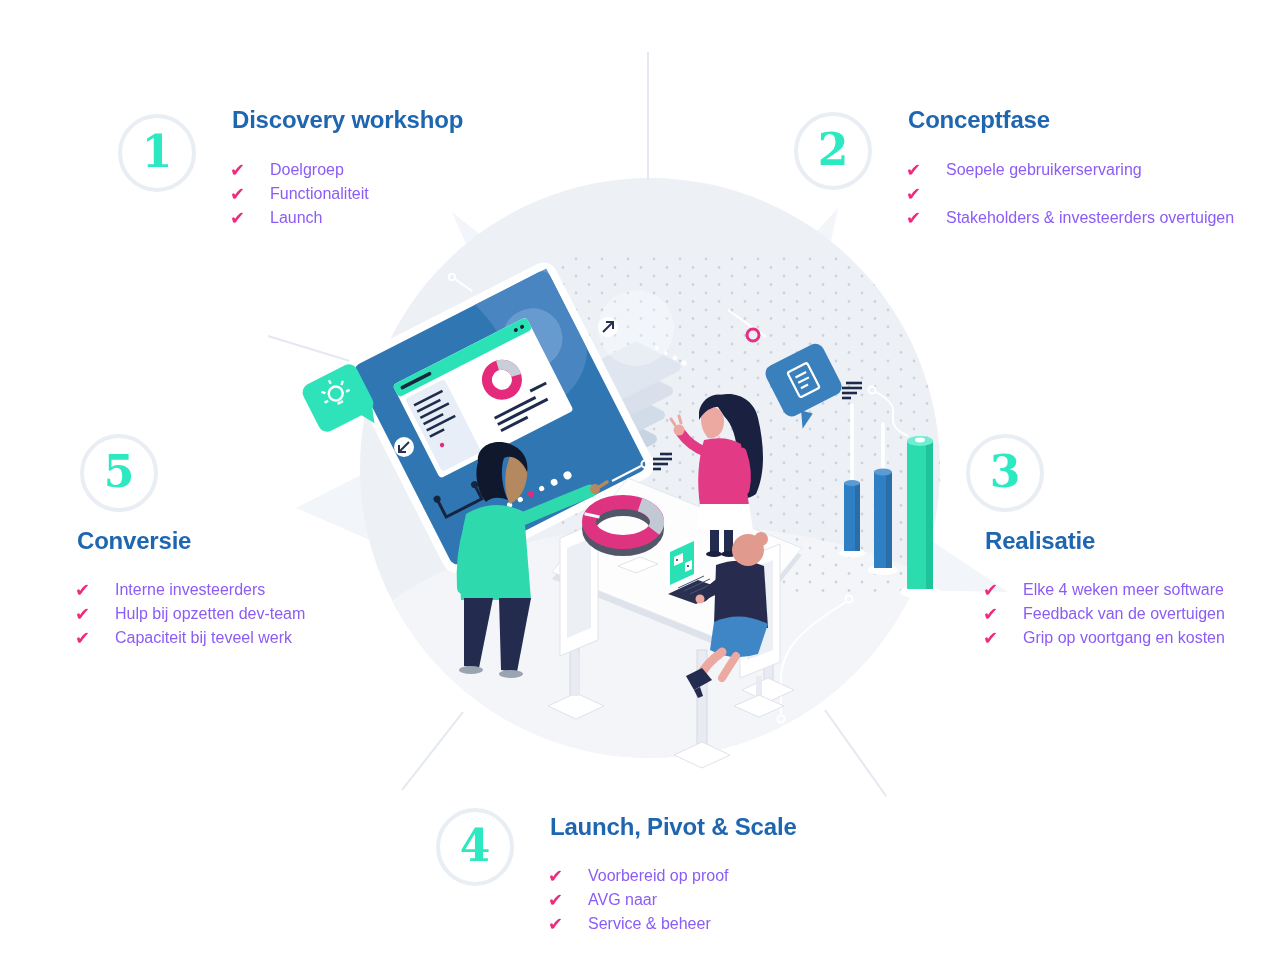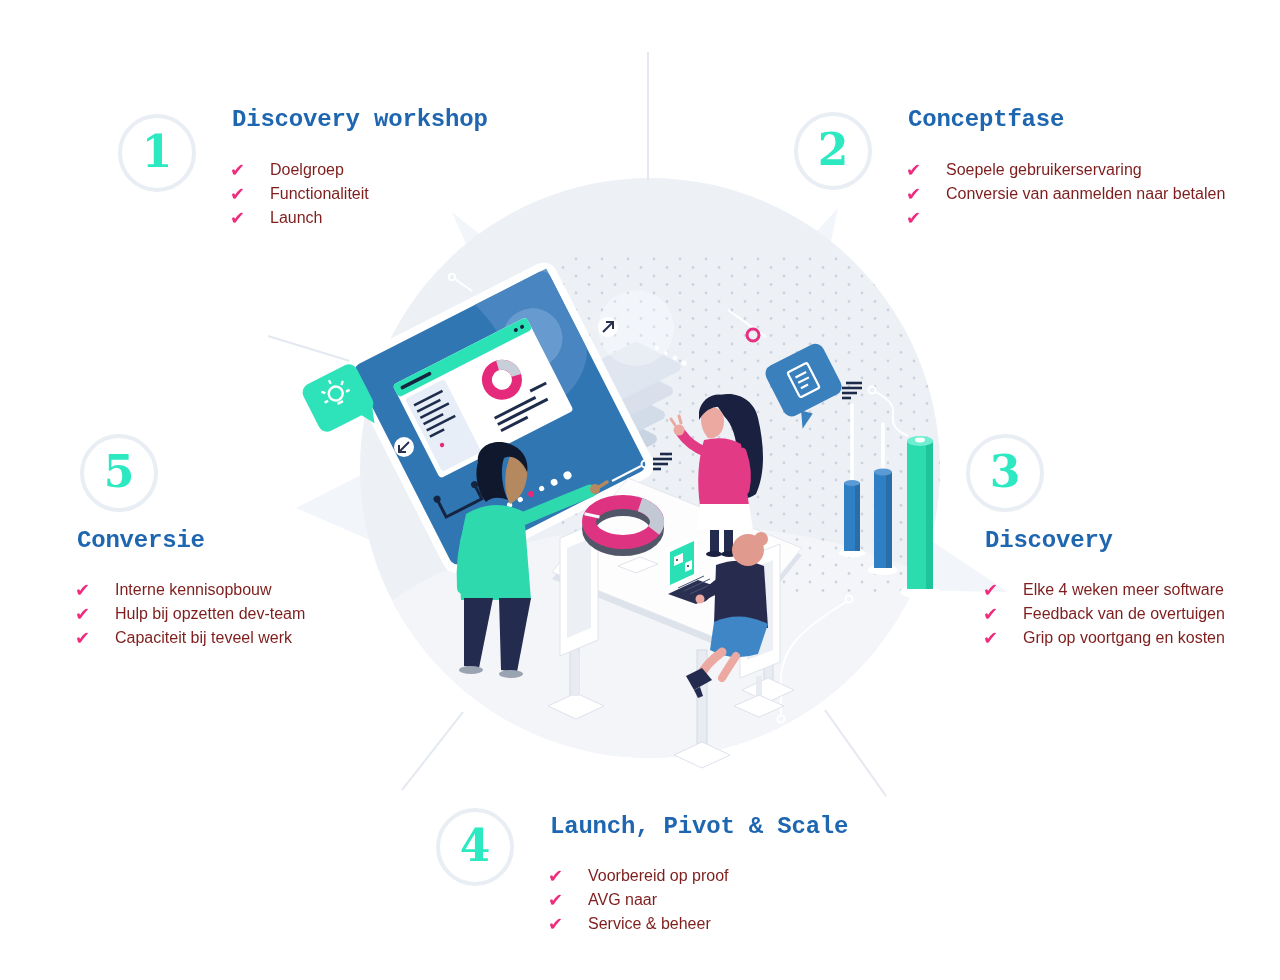--- a/index.html
+++ b/index.html
@@ -16,36 +16,36 @@
     position:absolute;width:78px;height:78px;border-radius:50%;
     border:4px solid #e9edf4;background:#ffffff;
     display:flex;align-items:center;justify-content:center;box-sizing:border-box;
   }
   .num{
     font-family:"DejaVu Serif", serif;font-weight:700;font-size:44px;line-height:1;
     color:#2de9c1;transform:translateY(-1px);
   }
   .sec-title{
     position:absolute;white-space:nowrap;
-    font-family:Liberation Mono, monospace;font-weight:700;font-size:24px;
+    font-family:Liberation Sans, sans-serif;font-weight:700;font-size:24px;
     color:#1f66b0;letter-spacing:-0.2px;
   }
   ul.checklist{
     position:absolute;list-style:none;margin:0;padding:0;
   }
   ul.checklist li{
     display:flex;align-items:center;height:24px;white-space:nowrap;
   }
   .check{
     width:22px;flex:0 0 22px;margin-right:18px;
     color:#ee2b7d;font-size:18px;font-weight:bold;line-height:1;
     font-family:"DejaVu Sans", sans-serif;
   }
   .item-label{
-    font-size:16px;color:#7f1d1d;
+    font-size:16px;color:#8b5cf6;
   }
 </style>
 </head>
 <body>
 
 <div class="stage">
 
 <svg class="illu" viewBox="0 0 1280 980" aria-hidden="true">
   <defs>
     <pattern id="dots" width="26" height="17" patternUnits="userSpaceOnUse">
@@ -350,33 +350,33 @@
     <span class="num">2</span>
   </div>
   <div class="sec-title" style="left:908px;top:106px;">Conceptfase</div>
   <ul class="checklist" style="left:906px;top:158px;">
     <li>
           <span class="check">✔</span>
           <span class="item-label">Soepele gebruikerservaring</span>
         </li>
     <li>
           <span class="check">✔</span>
-          <span class="item-label">Conversie van aanmelden naar betalen</span>
-        </li>
-    <li>
-          <span class="check">✔</span>
+        </li>
+    <li>
+          <span class="check">✔</span>
+          <span class="item-label">Stakeholders &amp; investeerders overtuigen</span>
         </li>
   </ul>
 </div>
 
 <div class="section">
   <div class="num-circle" style="left:966px;top:434px;">
     <span class="num">3</span>
   </div>
-  <div class="sec-title" style="left:985px;top:527px;">Discovery</div>
+  <div class="sec-title" style="left:985px;top:527px;">Realisatie</div>
   <ul class="checklist" style="left:983px;top:578px;">
     <li>
           <span class="check">✔</span>
           <span class="item-label">Elke 4 weken meer software</span>
         </li>
     <li>
           <span class="check">✔</span>
           <span class="item-label">Feedback van de overtuigen</span>
         </li>
     <li>
@@ -408,21 +408,21 @@
 </div>
 
 <div class="section">
   <div class="num-circle" style="left:80px;top:434px;">
     <span class="num">5</span>
   </div>
   <div class="sec-title" style="left:77px;top:527px;">Conversie</div>
   <ul class="checklist" style="left:75px;top:578px;">
     <li>
           <span class="check">✔</span>
-          <span class="item-label">Interne kennisopbouw</span>
+          <span class="item-label">Interne investeerders</span>
         </li>
     <li>
           <span class="check">✔</span>
           <span class="item-label">Hulp bij opzetten dev-team</span>
         </li>
     <li>
           <span class="check">✔</span>
           <span class="item-label">Capaciteit bij teveel werk</span>
         </li>
   </ul>

